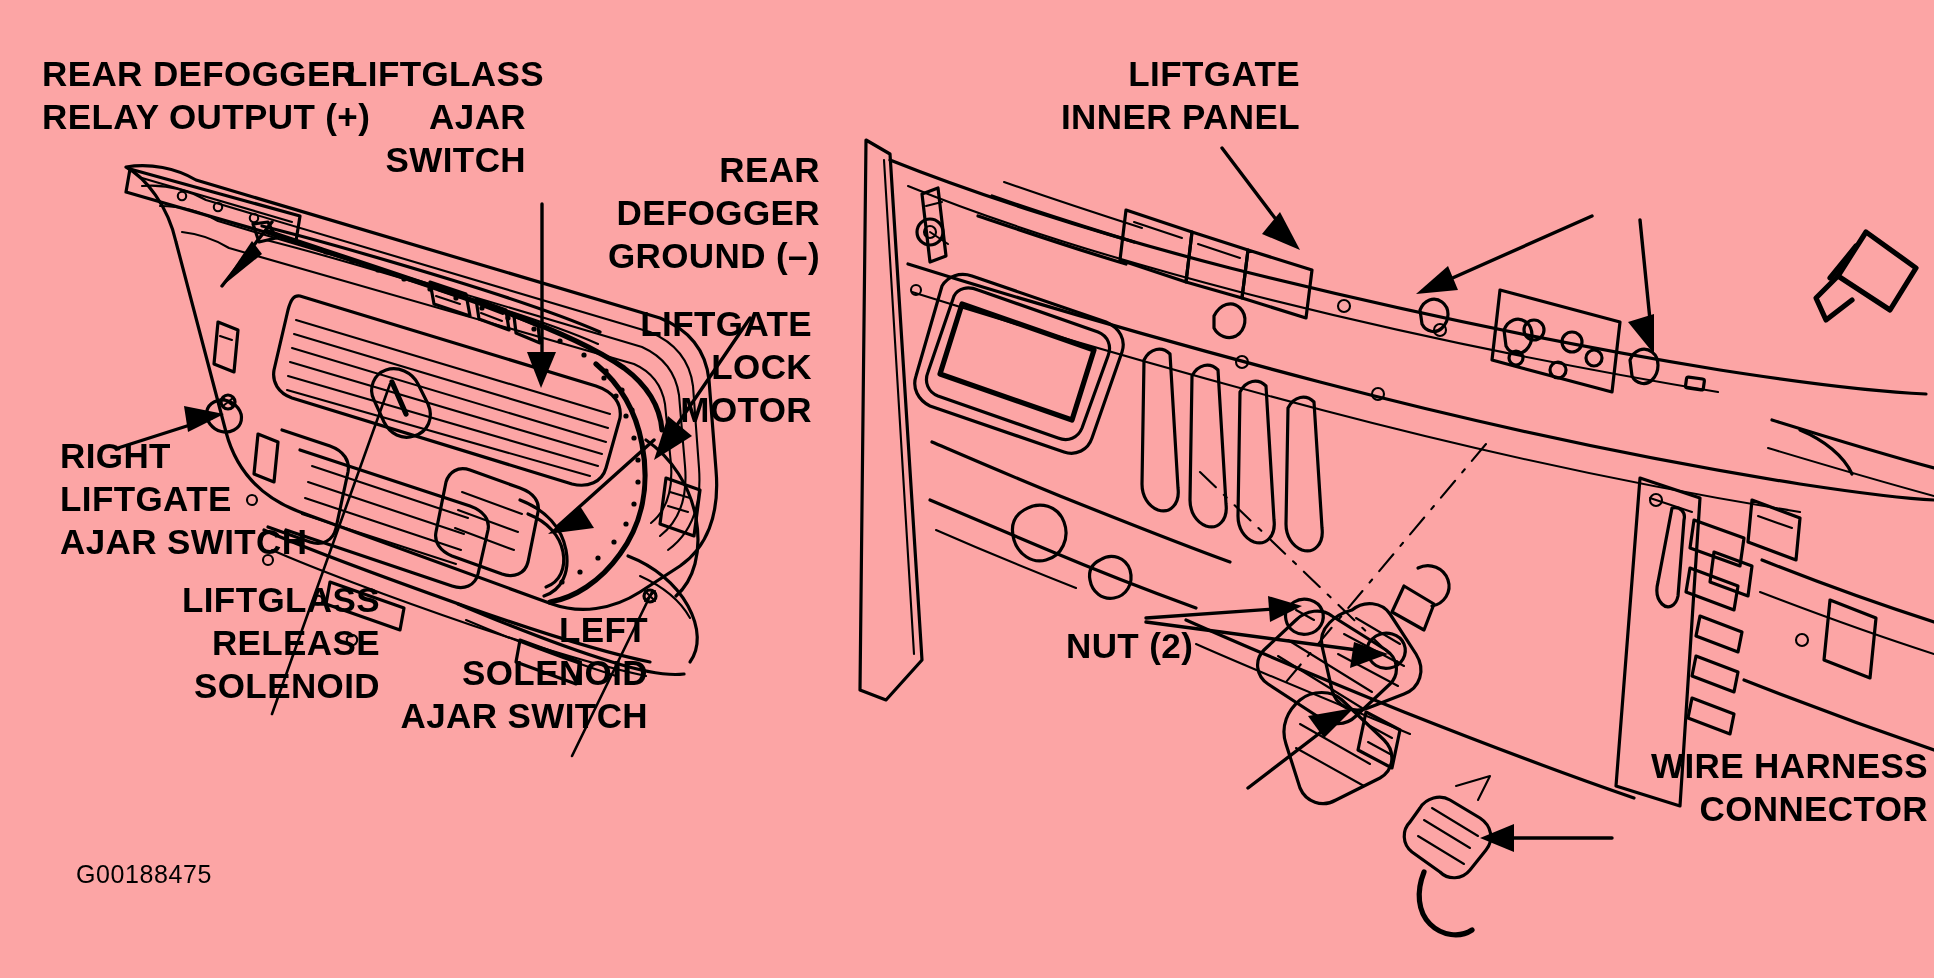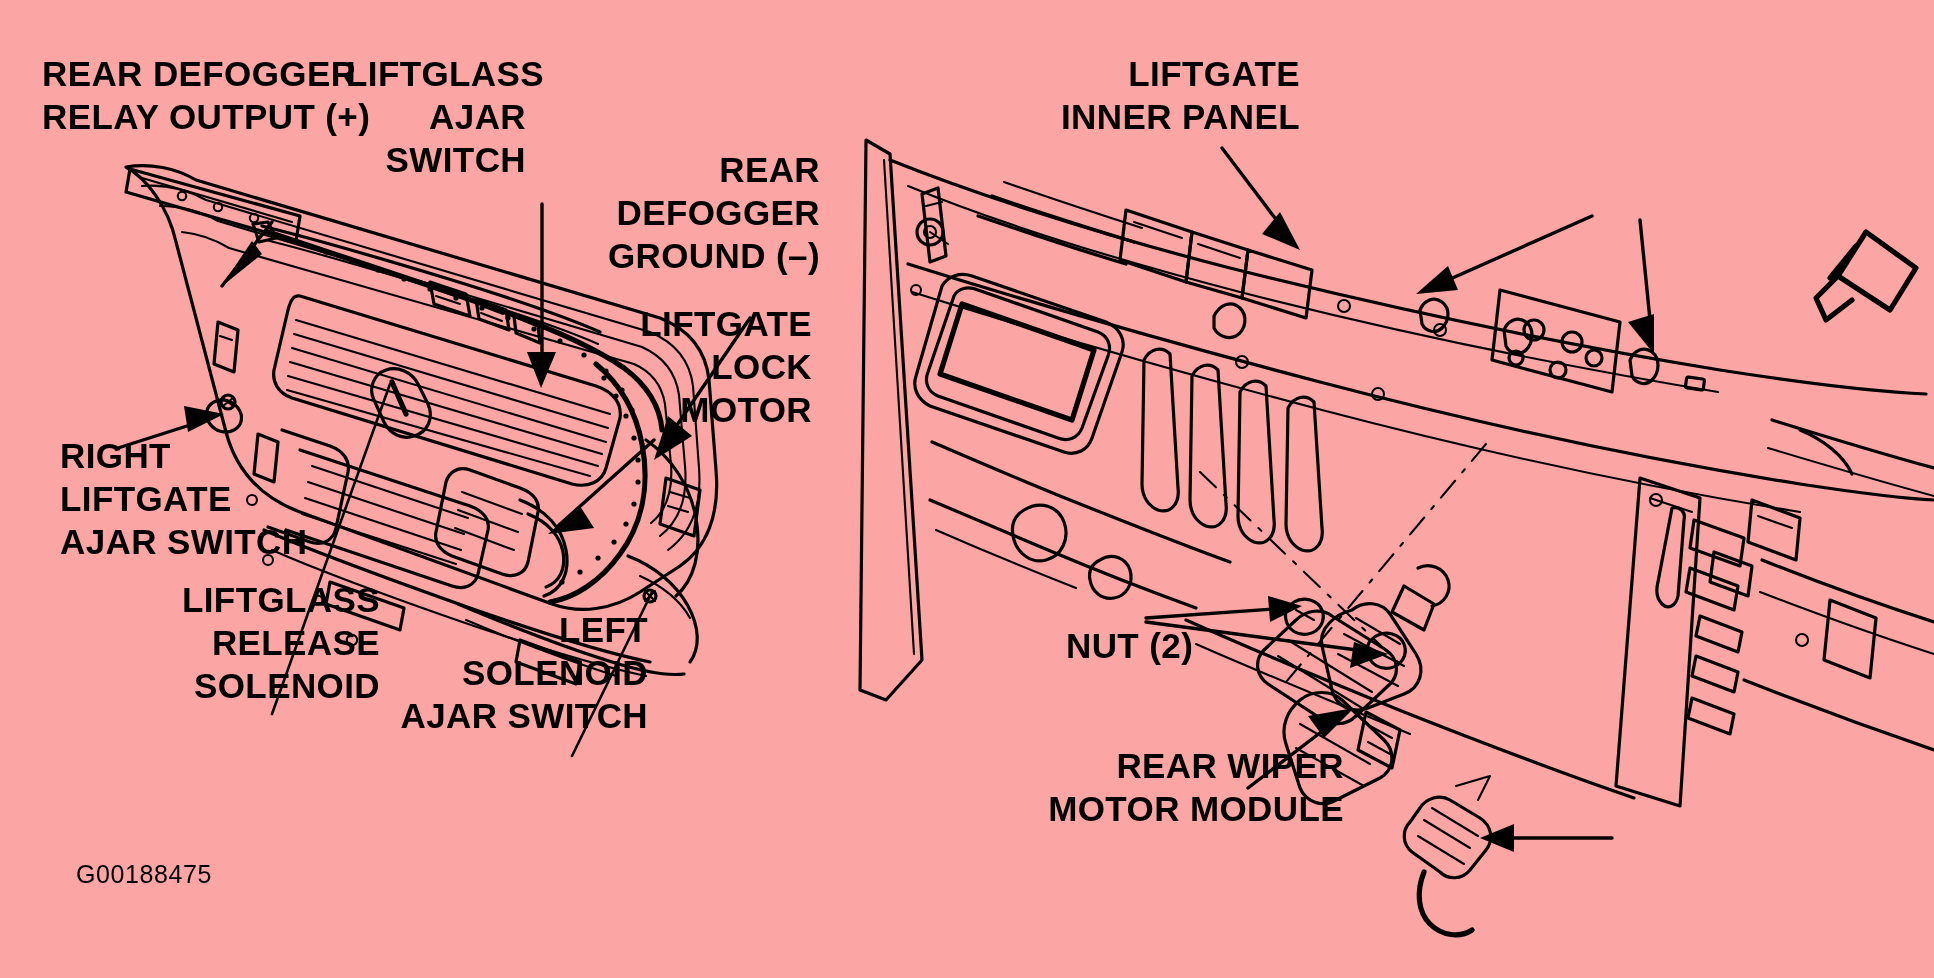--- a/index.html
+++ b/index.html
@@ -417,19 +417,19 @@
   <div class="callout c-center" style="left:400px; top:608px; width:248px;">LEFT
 SOLENOID
 AJAR SWITCH</div>
 
   <div class="callout c-center" style="left:1000px; top:52px; width:300px;">LIFTGATE
 INNER PANEL</div>
 
 
   <div class="callout c-left" style="left:1018px; top:624px;margin-left:48px;">NUT (2)</div>
 
-  <div class="callout c-center" style="left:1014px; top:744px; width:330px;">REAR WIPER
-MOTOR MODULE</div>
-
+
+  <div class="callout c-center" style="left:1598px; top:744px; width:330px;">WIRE HARNESS
+CONNECTOR</div>
 
   <div class="figure-id">G00188475</div>
 
 </div>
 
 </body></html>

